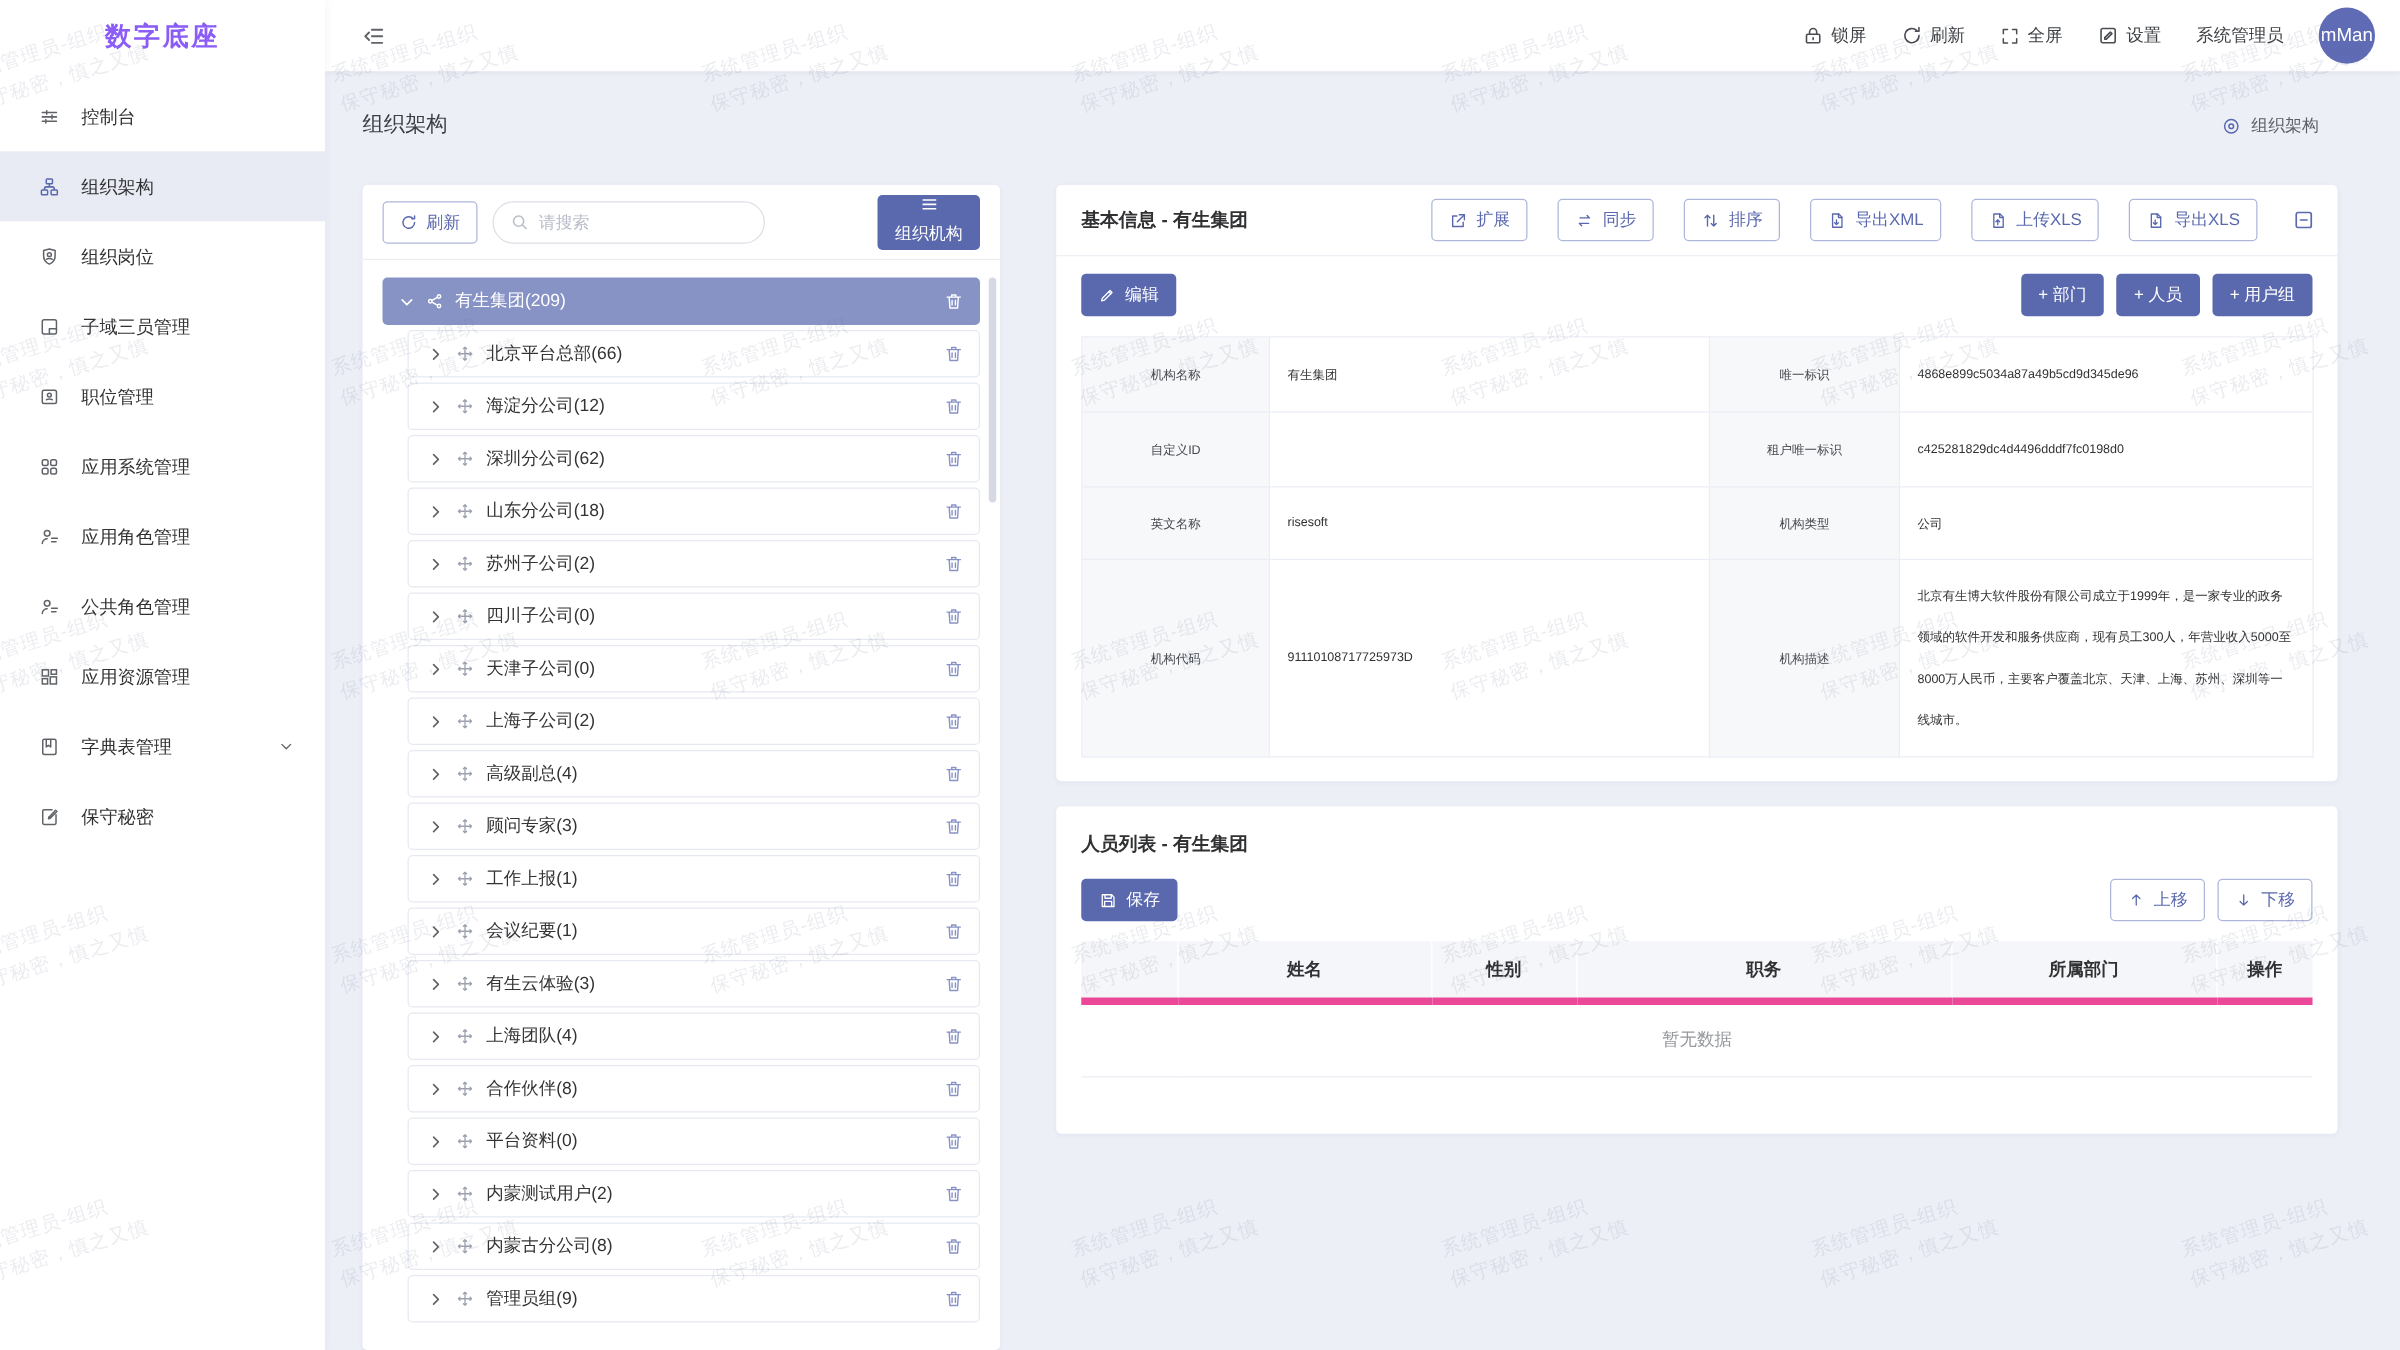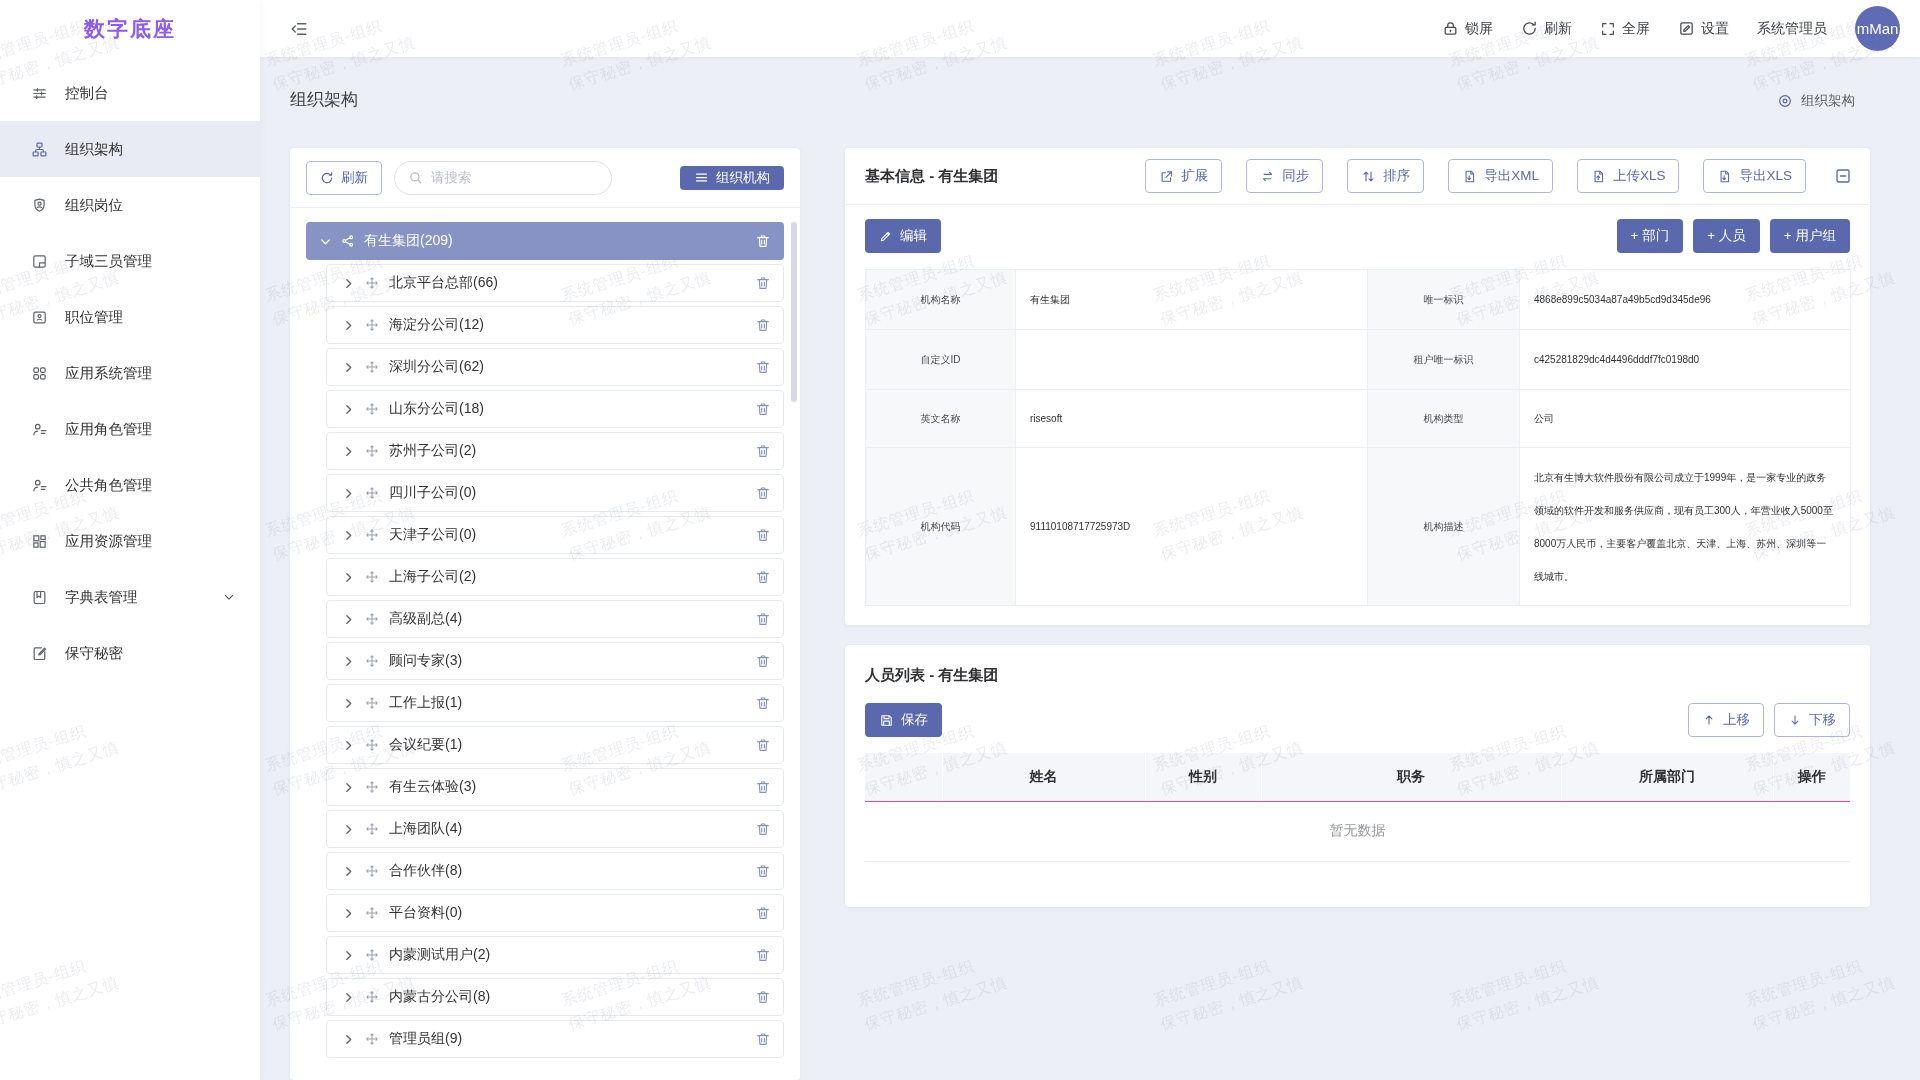--- a/index.html
+++ b/index.html
@@ -37,21 +37,21 @@
   .card { background:#fff; border-radius:4px; box-shadow:0 1px 4px rgba(30,40,90,.05); }
 
   
   .tree-card { position:absolute; left:290px; top:148px; width:510px; height:932px; overflow:hidden; }
   .tree-toolbar { height:60px; display:flex; align-items:center; gap:12px; padding:0 16px; border-bottom:1px solid #EDEFF4; }
   .btn-outline { display:inline-flex; align-items:center; gap:7px; height:34px; padding:0 13px; border:1px solid #AEB7DB; color:#5A68AE; background:#fff; border-radius:4px; font-size:13.5px; cursor:pointer; white-space:nowrap; }
   .btn-fill { display:inline-flex; align-items:center; gap:7px; height:34px; padding:0 14px; background:#5A68AE; color:#fff; border:none; border-radius:4px; font-size:13.5px; cursor:pointer; white-space:nowrap; }
   .search-box { width:218px; height:34px; border:1px solid #DCDFE6; border-radius:17px; display:flex; align-items:center; gap:8px; padding:0 13px; color:#B9BDC9; background:#fff; }
   .search-box input { border:none; outline:none; background:transparent; width:100%; font-size:13.5px; color:#303133; font-family:inherit; }
   .search-box input::placeholder { color:#B9BDC9; }
-  .org-btn { margin-left:auto; height:24px; }
+  .org-btn { margin-left:auto; height:44px;flex-direction:column; }
   .tree-body { padding:14px 16px; }
   .tree-root { height:38px; background:#8893C5; border-radius:4px; display:flex; align-items:center; gap:9px; padding:0 13px; color:#fff; font-size:14px; font-weight:500; cursor:pointer; }
   .tree-root .trash { margin-left:auto; color:#fff; cursor:pointer; }
   .tree-children { margin-left:20px; }
   .tree-row { height:38px; margin-top:4px; border:1px solid #E6E9F2; border-radius:4px; background:#fff; display:flex; align-items:center; gap:10px; padding:0 12px 0 15px; font-size:14px; font-weight:500; color:#333; cursor:pointer; }
   .tree-row .chev { color:#606266; }
   .tree-row .move { color:#9CA3AF; }
   .tree-row .trash { margin-left:auto; color:#8893C5; cursor:pointer; }
   .tree-scroll { position:absolute; right:3px; top:74px; width:6px; height:180px; border-radius:3px; background:#D6D9E4; }
 
@@ -71,21 +71,21 @@
   .info-table tr.r3 td { height:58px; }
   .info-table tr.r4 td { height:158px; }
   .desc { line-height:33px; text-align:left; }
 
   
   .person-card { position:absolute; left:845px; top:645px; width:1025px; height:262px; }
   .person-title { padding:21px 20px 0; font-size:15px; font-weight:bold; color:#303133; }
   .person-actions { display:flex; align-items:center; gap:10px; padding:18px 20px 0; }
   .person-actions .spacer { flex:1; }
   .person-table { width:985px; margin:16px 20px 0; border-collapse:collapse; table-layout:fixed; font-size:14px; }
-  .person-table th { height:48px; background:#F5F6F9; font-weight:bold; color:#303133; border-right:1px solid #fff; border-bottom:1px solid #ec4899; }
+  .person-table th { height:48px; background:#F5F6F9; font-weight:bold; color:#303133; border-right:1px solid #fff; border-bottom:6px solid #ec4899; }
   .person-table th:last-child { border-right:none; }
   .person-table td.empty { height:60px; text-align:center; color:#95989E; border-bottom:1px solid #EBEEF5; }
 
   
   #wm-layer { position:fixed; left:0; top:0; width:1920px; height:1080px; overflow:hidden; pointer-events:none; z-index:60; }
   .wm { position:absolute; transform:rotate(-17deg); color:rgba(104,110,140,.13); font-size:15.5px; line-height:25px; white-space:nowrap; letter-spacing:1px; font-weight:500; }
 </style>
 </head>
 <body>
 

